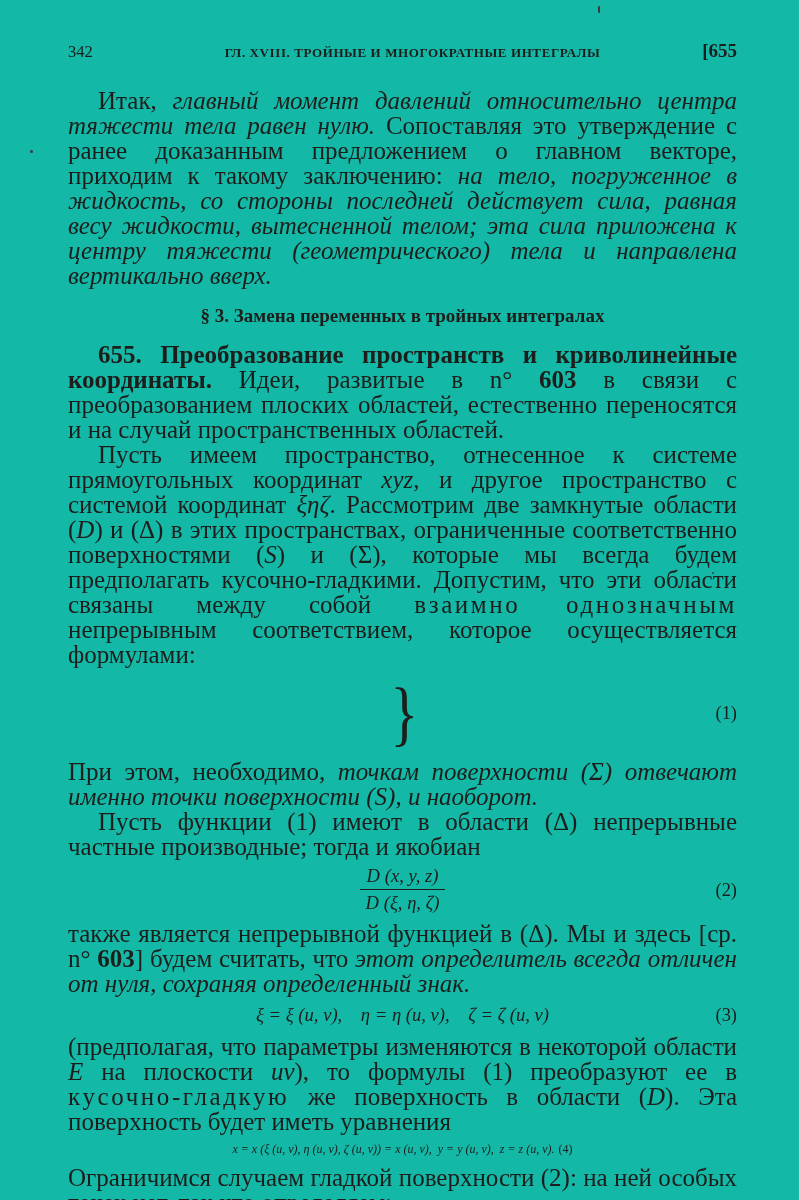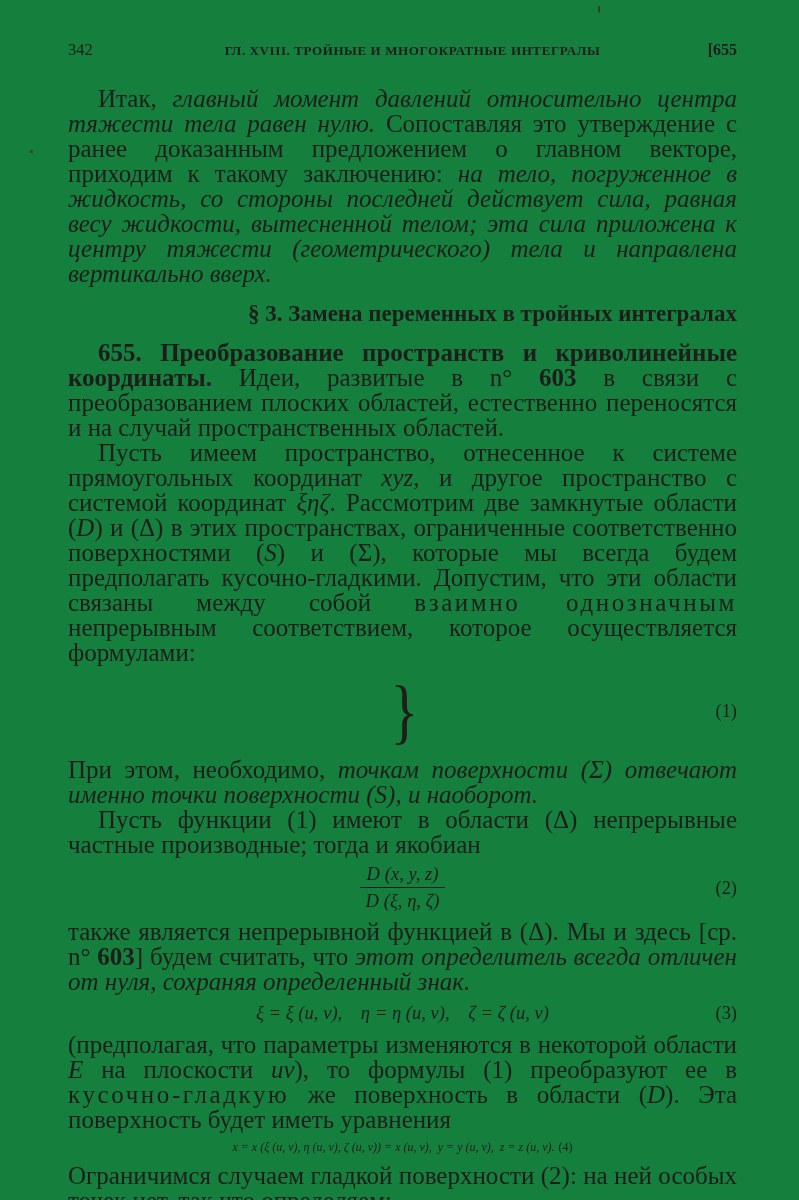--- a/index.html
+++ b/index.html
@@ -1,32 +1,32 @@
 <!DOCTYPE html>
 <html><head>
 <meta charset="utf-8">
 <style>
   html,body{margin:0;padding:0;background:#eef0ea;}
   .page{
     position:relative;width:799px;height:1200px;box-sizing:border-box;
-    background:#15803d;color:#1d1d1b;
+    background:#14b8a6;color:#1d1d1b;
     font-family:"Liberation Serif","DejaVu Serif",serif;
     padding:40px 62px 0 68px;overflow:hidden;
   }
   .hdr{display:flex;align-items:baseline;margin-bottom:26px;}
   .hdr .num{width:72px;font-size:16.5px;}
   .hdr .title{flex:1;text-align:center;font-weight:700;font-size:13px;letter-spacing:.6px;}
-  .hdr .ref{width:52px;text-align:right;font-weight:700;font-size:16px;}
+  .hdr .ref{width:52px;text-align:right;font-weight:700;font-size:19px;}
   p{margin:0;font-size:25px;line-height:25px;text-align:justify;}
   .ind{text-indent:30px;}
   .mb{margin-bottom:15px;}
   .it{font-style:italic;}
   .b{font-weight:700;}
   .sp{letter-spacing:2.6px;}
-  h2{font-size:23px;line-height:25px;text-align:right;margin:6px 0 14px;font-weight:700;}
+  h2{font-size:19px;line-height:25px;text-align:center;margin:6px 0 14px;font-weight:700;}
   .formula{position:relative;display:flex;justify-content:center;align-items:center;
     font-size:18.6px;font-style:italic;margin:6px 0;}
   .eqlabel{position:absolute;right:0;top:50%;transform:translateY(-50%);
     font-style:normal;font-size:18.4px;}
   .sys{display:flex;align-items:center;}
   .sys-lines div{line-height:26px;text-align:left;}
   .brace{font-size:72px;line-height:80px;font-style:normal;font-weight:400;
     transform:scaleX(.8);margin-left:4px;}
   .frac{display:inline-block;text-align:center;vertical-align:middle;line-height:1.2;}
   .frac .fnum{padding:0 6px 2px;border-bottom:1.6px solid #1d1d1b;}

